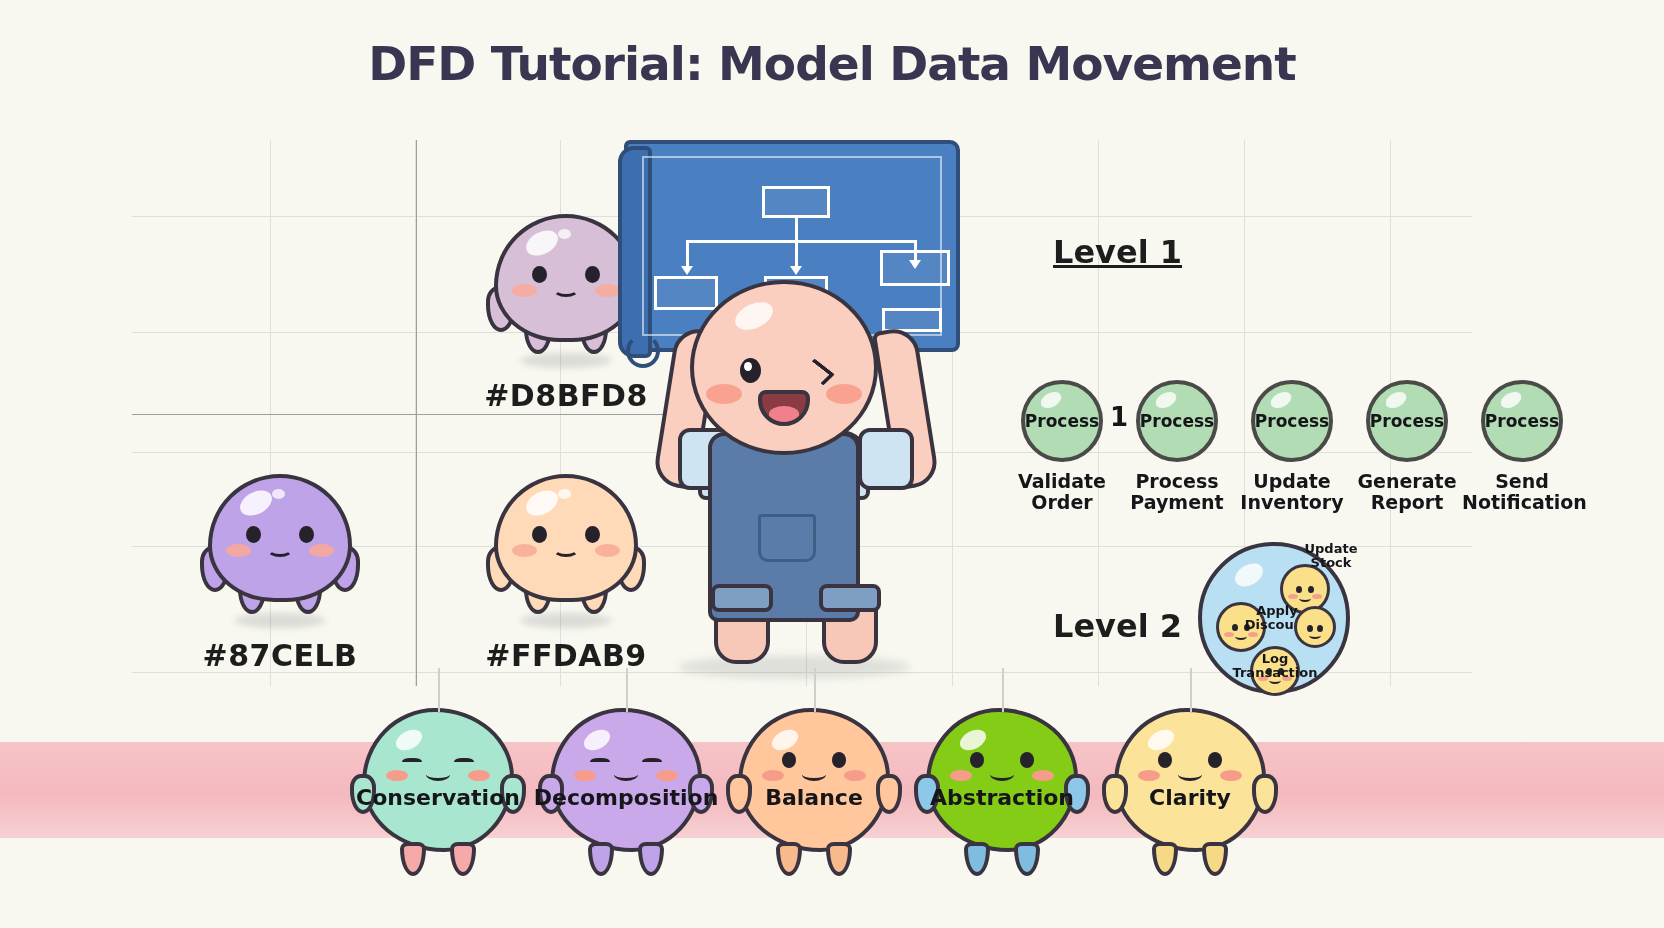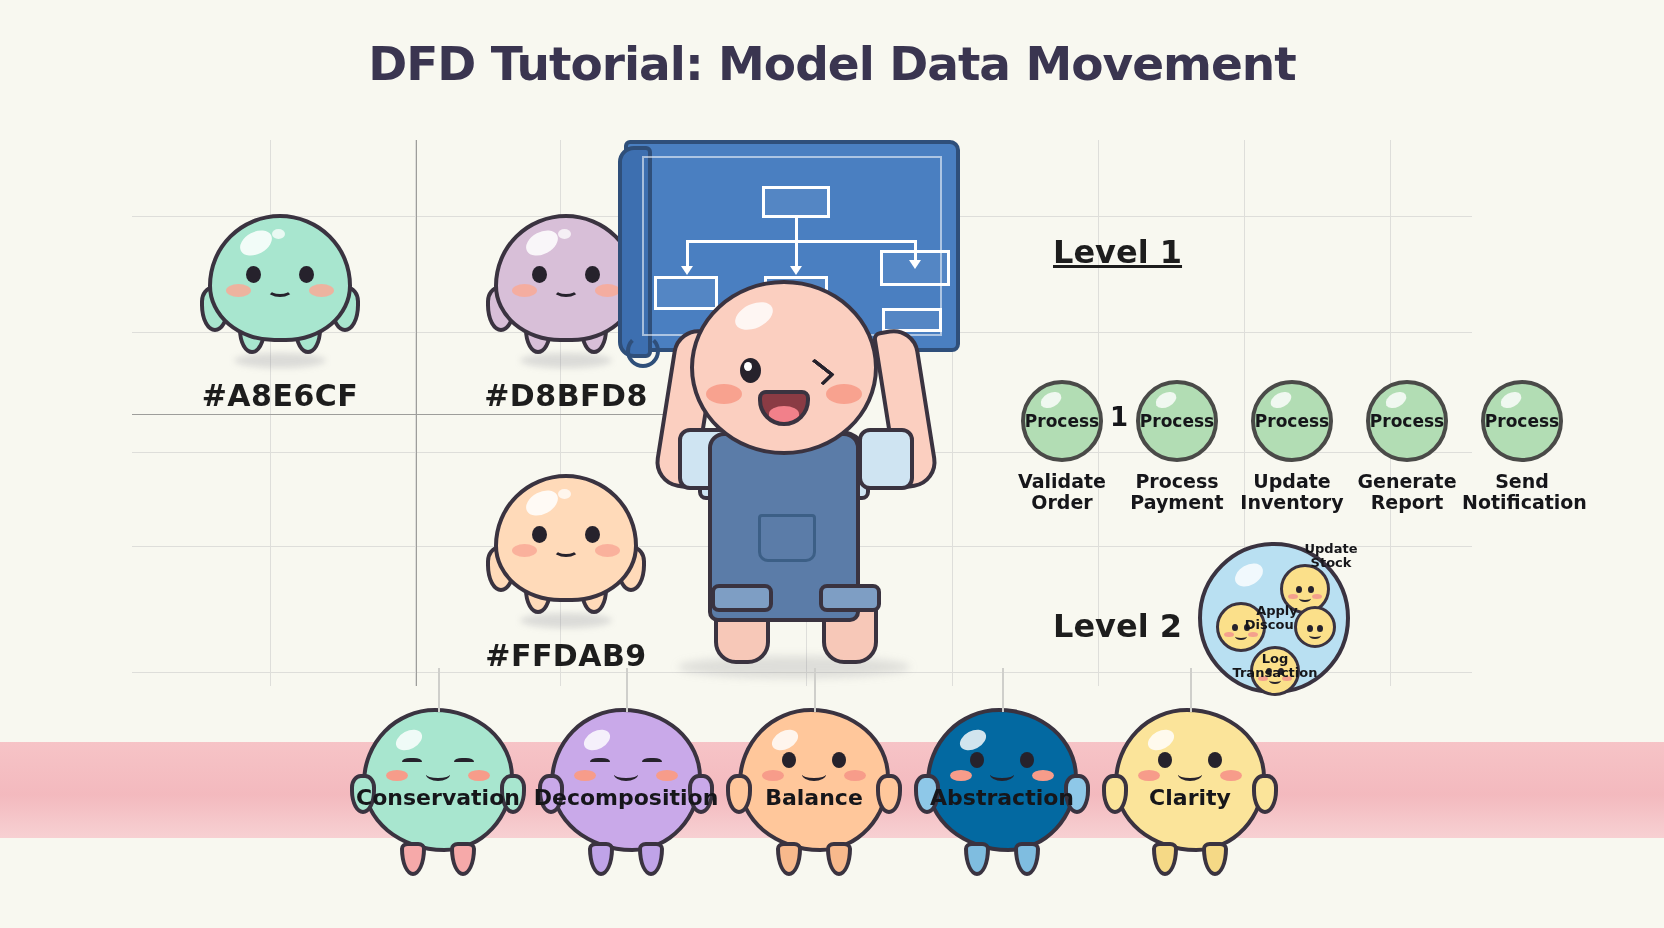--- a/index.html
+++ b/index.html
@@ -424,58 +424,58 @@
     <div class="grid-line grid-h" style="left:132px; top:332px;  width:1340px;"></div>
     <div class="grid-line grid-h" style="left:132px; top:452px;  width:1340px;"></div>
     <div class="grid-line grid-h" style="left:132px; top:546px;  width:1340px;"></div>
     <div class="grid-line grid-h" style="left:132px; top:672px;  width:1340px;"></div>
     <div class="grid-line grid-v grid-strong" style="left:416px; top:140px; height:546px;"></div>
     <div class="grid-line grid-h grid-strong" style="left:132px; top:414px; width:540px;"></div>
   </div>
 
   <h1 id="title">DFD Tutorial: Model Data Movement</h1>
 
-  <div class="swatch" style="left:192px; top:214px; width:176px;">
-    <div class="blob-wrap">
-      <div class="shadow"></div>
-      <div class="arm l" style="background:#A8E6CF;"></div>
-      <div class="arm r" style="background:#A8E6CF;"></div>
-      <div class="foot l" style="background:#A8E6CF;"></div>
-      <div class="foot r" style="background:#A8E6CF;"></div>
-      <div class="blob" style="background:#A8E6CF;"></div>
-      <div class="face">
-        <div class="eye l"></div>
-        <div class="eye r"></div>
-        <div class="cheek l"></div>
-        <div class="cheek r"></div>
-        <div class="mouth"></div>
-      </div>
-    </div>
-    <div class="hexlabel">#A8E6CF</div>
-  </div>
 
   <div class="swatch" style="left:478px; top:214px; width:176px;">
     <div class="blob-wrap">
       <div class="shadow"></div>
       <div class="arm l" style="background:#D8BFD8;"></div>
       <div class="arm r" style="background:#D8BFD8;"></div>
       <div class="foot l" style="background:#D8BFD8;"></div>
       <div class="foot r" style="background:#D8BFD8;"></div>
       <div class="blob" style="background:#D8BFD8;"></div>
       <div class="face">
         <div class="eye l"></div>
         <div class="eye r"></div>
         <div class="cheek l"></div>
         <div class="cheek r"></div>
         <div class="mouth"></div>
       </div>
     </div>
     <div class="hexlabel">#D8BFD8</div>
   </div>
 
+  <div class="swatch" style="left:192px; top:474px; width:176px;">
+    <div class="blob-wrap">
+      <div class="shadow"></div>
+      <div class="arm l" style="background:#BFA3E8;"></div>
+      <div class="arm r" style="background:#BFA3E8;"></div>
+      <div class="foot l" style="background:#BFA3E8;"></div>
+      <div class="foot r" style="background:#BFA3E8;"></div>
+      <div class="blob" style="background:#BFA3E8;"></div>
+      <div class="face">
+        <div class="eye l"></div>
+        <div class="eye r"></div>
+        <div class="cheek l"></div>
+        <div class="cheek r"></div>
+        <div class="mouth"></div>
+      </div>
+    </div>
+    <div class="hexlabel">#87CELB</div>
+  </div>
 
   <div class="swatch" style="left:478px; top:474px; width:176px;">
     <div class="blob-wrap">
       <div class="shadow"></div>
       <div class="arm l" style="background:#FFDAB9;"></div>
       <div class="arm r" style="background:#FFDAB9;"></div>
       <div class="foot l" style="background:#FFDAB9;"></div>
       <div class="foot r" style="background:#FFDAB9;"></div>
       <div class="blob" style="background:#FFDAB9;"></div>
       <div class="face">
@@ -684,21 +684,21 @@
       <div class="b-eye l"></div>
       <div class="b-eye r"></div>
       <div class="b-cheek l"></div>
       <div class="b-cheek r"></div>
       <div class="b-mouth"></div>
       <div class="badge-text">Balance</div>
     </div>
   </div>
 
   <div class="badge" style="left:902px; top:708px;">
-    <div class="badge-blob" style="background:#0369a1;">
+    <div class="badge-blob" style="background:#84cc16;">
       <div class="b-stem"></div>
       <div class="b-arm l" style="background:#8EC8E8;"></div>
       <div class="b-arm r" style="background:#8EC8E8;"></div>
       <div class="b-foot l" style="background:#7FBDE0;"></div>
       <div class="b-foot r" style="background:#7FBDE0;"></div>
       <div class="b-eye l"></div>
       <div class="b-eye r"></div>
       <div class="b-cheek l"></div>
       <div class="b-cheek r"></div>
       <div class="b-mouth"></div>

